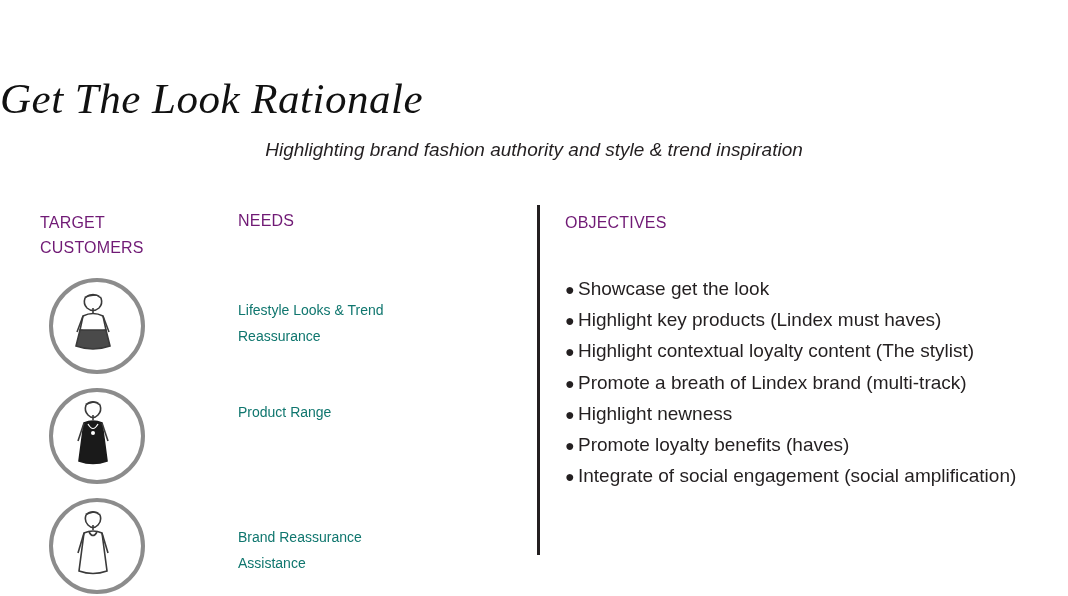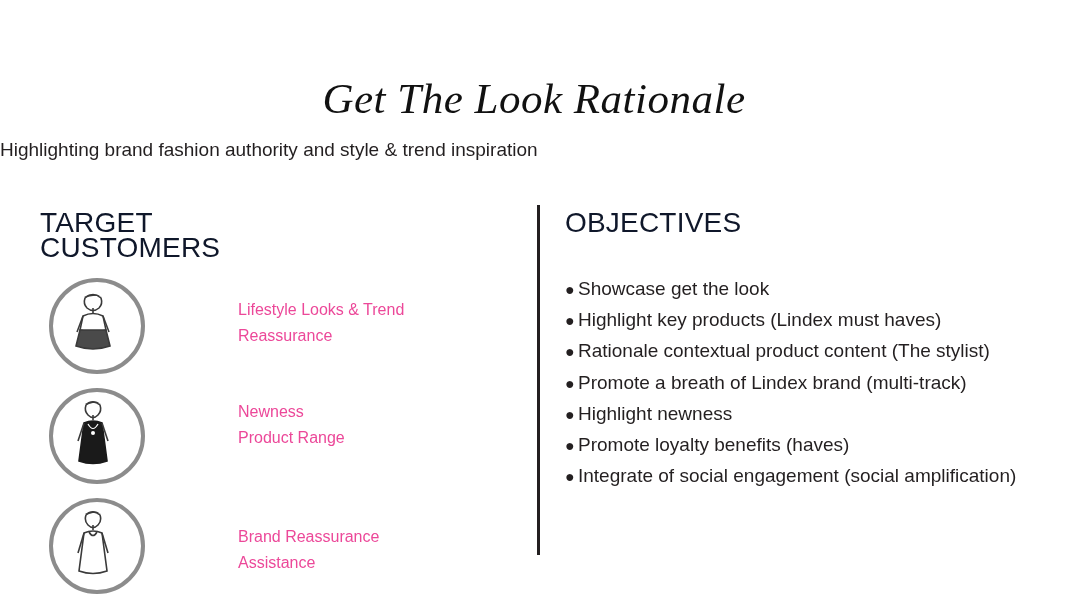--- a/index.html
+++ b/index.html
@@ -18,35 +18,35 @@
   .slide {
     position: relative;
     width: 1068px;
     height: 596px;
   }
   .title {
     position: absolute;
     top: 74px;
     left: 0;
     width: 1068px;
-    text-align: center;
     font-family: "Liberation Serif", serif;
     font-style: italic;
     font-size: 43px;
     letter-spacing: 0.5px;
     color: #111111;
   }
   .subtitle {
     position: absolute;
     top: 139px;
     left: 0;
     width: 1068px;
-    text-align: left;
+    text-align: center;
     font-size: 19px;
     color: #231f20;
+    font-style: italic;
   }
 
   
   .col-target {
     position: absolute;
     left: 40px;
     top: 210px;
     width: 180px;
   }
   .col-needs {
@@ -56,23 +56,23 @@
     width: 290px;
   }
   .col-objectives {
     position: absolute;
     left: 565px;
     top: 210px;
     width: 480px;
   }
 
   .col-heading {
-    font-size: 28px;
+    font-size: 16px;
     line-height: 25px;
-    color: #0f172a;
+    color: #701a75;
     letter-spacing: 0.2px;
   }
 
   .divider {
     position: absolute;
     left: 537px;
     top: 205px;
     width: 3px;
     height: 350px;
     background: #231f20;
@@ -96,23 +96,23 @@
   }
   .avatar svg {
     position: absolute;
     left: 0;
     top: 0;
   }
 
   
   .need {
     position: absolute;
-    font-size: 16px;
+    font-size: 14px;
     line-height: 26px;
-    color: #ec4899;
+    color: #0f766e;
   }
   .need-0 { top: 297px; left: 238px; width: 270px; }
   .need-1 { top: 399px; left: 238px; width: 270px; }
   .need-2 { top: 501px; left: 238px; width: 270px; margin-top: 23px; }
 
   
   .obj-list {
     position: absolute;
     left: 565px;
     top: 274px;
@@ -190,43 +190,45 @@
           <path d="M31 31 q9 -4 18 0 l5 38 q-14 5 -28 0 z" fill="#ffffff"></path>
           <path d="M31 31 l-6 20"></path>
           <path d="M49 31 l6 20"></path>
           <path d="M36 30 q4 7 8 0"></path>
         </g>
       </svg>
     </div>
 
   </div>
 
+  <div class="col-needs">
+    <div class="col-heading">NEEDS</div>
+  </div>
 
   <div class="need need-0">
     <div>Lifestyle Looks &amp; Trend</div>
     <div>Reassurance</div>
   </div>
   <div class="need need-1">
-    <div>Newness</div>
     <div>Product Range</div>
   </div>
   <div class="need need-2">
     <div>Brand Reassurance</div>
     <div>Assistance</div>
   </div>
 
   <div class="divider"></div>
 
   <div class="col-objectives">
     <div class="col-heading">OBJECTIVES</div>
   </div>
 
   <ul class="obj-list">
     <li class="obj-item indent-1"><span class="bullet">●</span><span>Showcase get the look</span></li>
     <li class="obj-item indent-1"><span class="bullet">●</span><span>Highlight key products (Lindex must haves)</span></li>
-    <li class="obj-item indent-1"><span class="bullet">●</span><span>Rationale contextual product content (The stylist)</span></li>
+    <li class="obj-item indent-1"><span class="bullet">●</span><span>Highlight contextual loyalty content (The stylist)</span></li>
     <li class="obj-item indent-1"><span class="bullet">●</span><span>Promote a breath of Lindex brand (multi-track)</span></li>
     <li class="obj-item indent-1"><span class="bullet">●</span><span>Highlight newness</span></li>
     <li class="obj-item indent-1"><span class="bullet">●</span><span>Promote loyalty benefits (haves)</span></li>
     <li class="obj-item indent-1"><span class="bullet">●</span><span>Integrate of social engagement (social amplification)</span></li>
   </ul>
 
 </div>
 
 </body></html>

